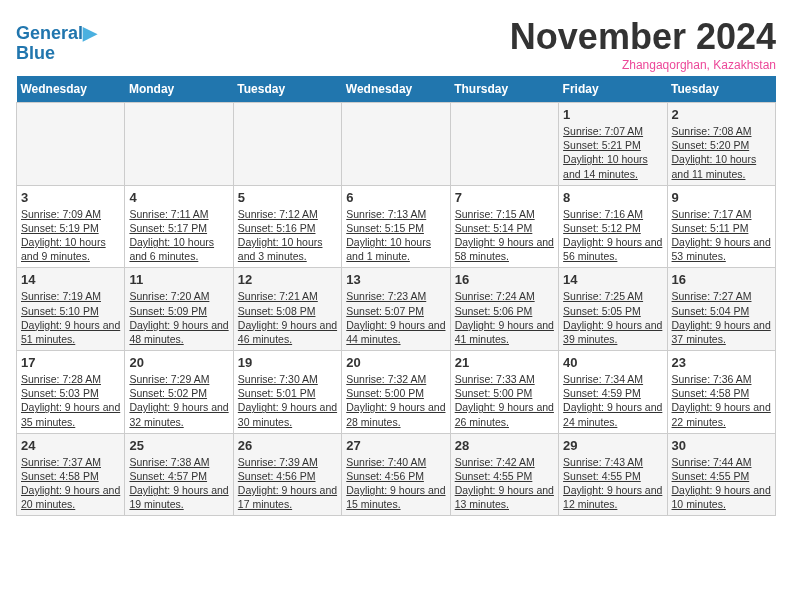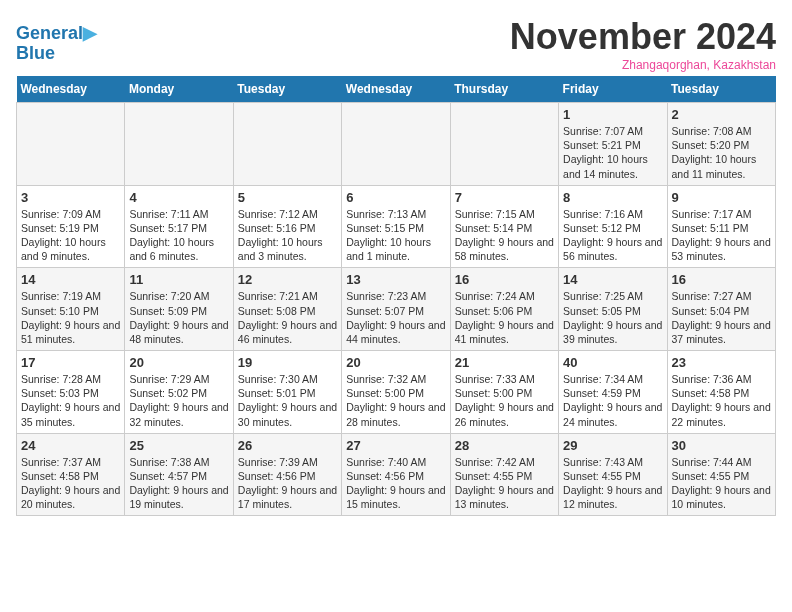--- a/index.html
+++ b/index.html
@@ -71,20 +71,21 @@
       font-size: 13px;
       font-weight: bold;
       color: #333;
       display: block;
       margin-bottom: 2px;
     }
     .day-info {
       color: #333;
       font-size: 10.5px;
       line-height: 1.35;
+      text-decoration: underline;
     }
     .empty {
       background: #fff !important;
     }
     tbody tr:nth-child(odd) .empty {
       background-color: #f5f5f5 !important;
     }
   </style>
 </head>
 <body>

